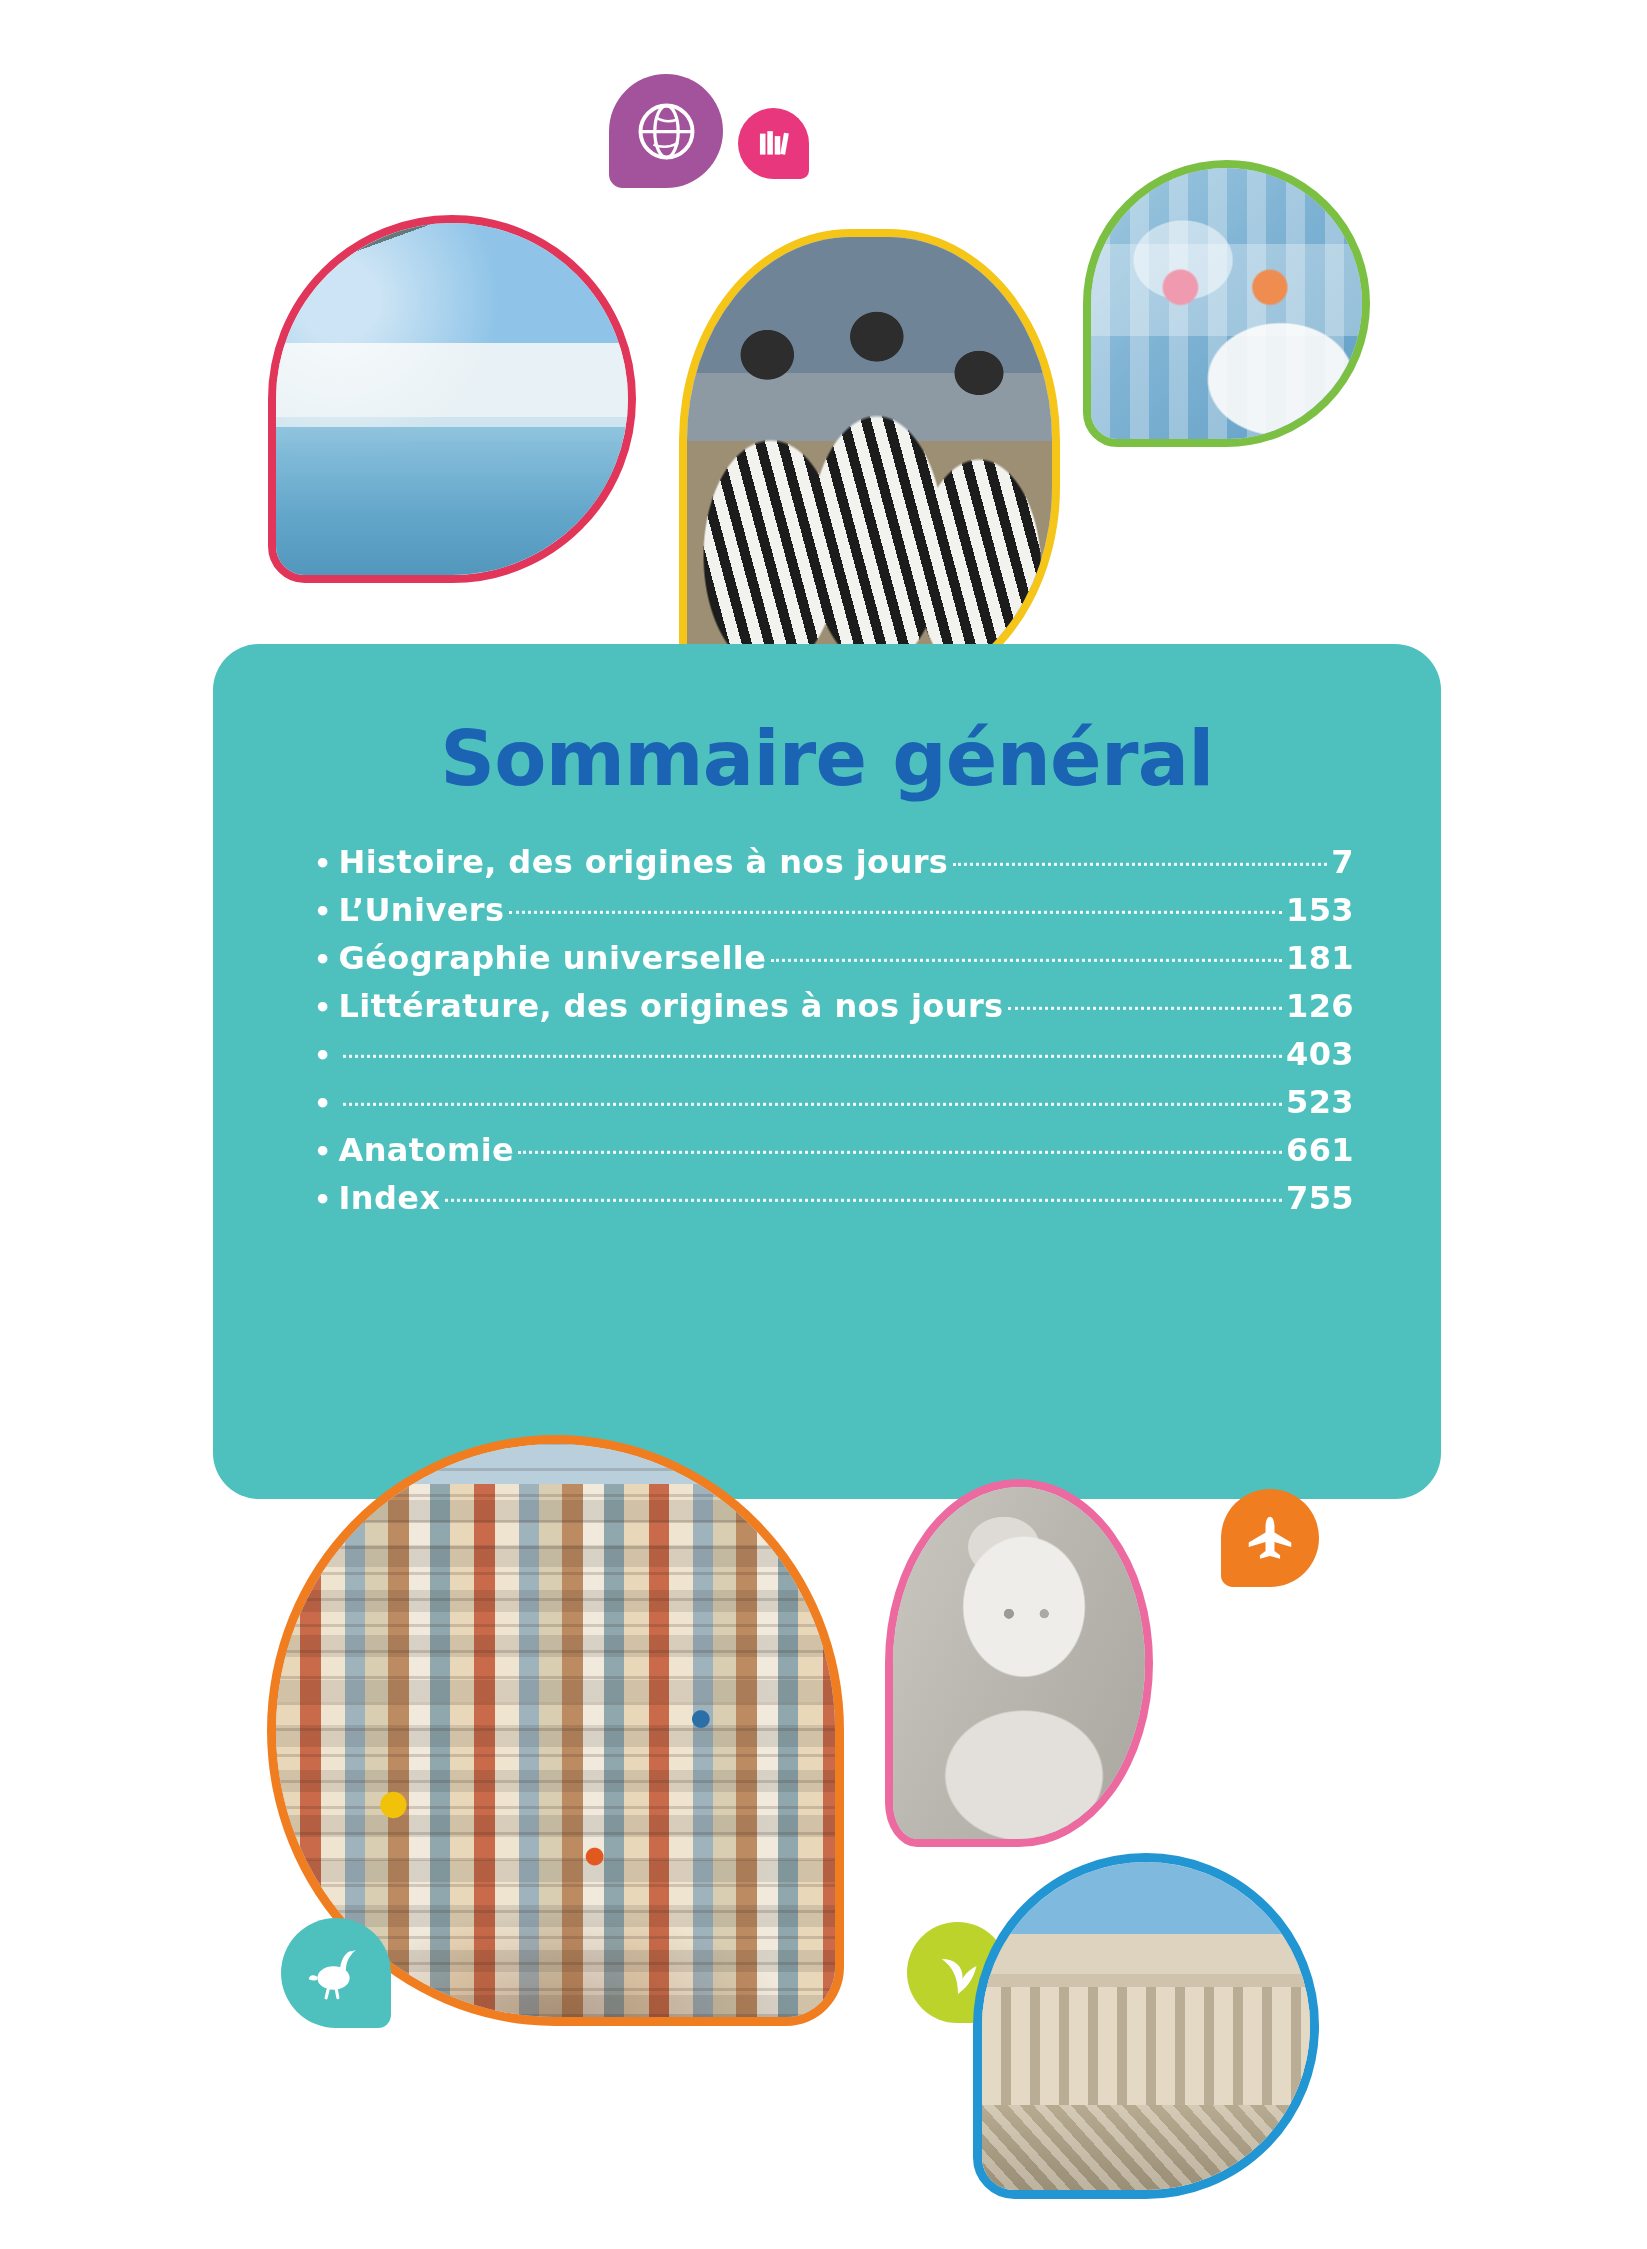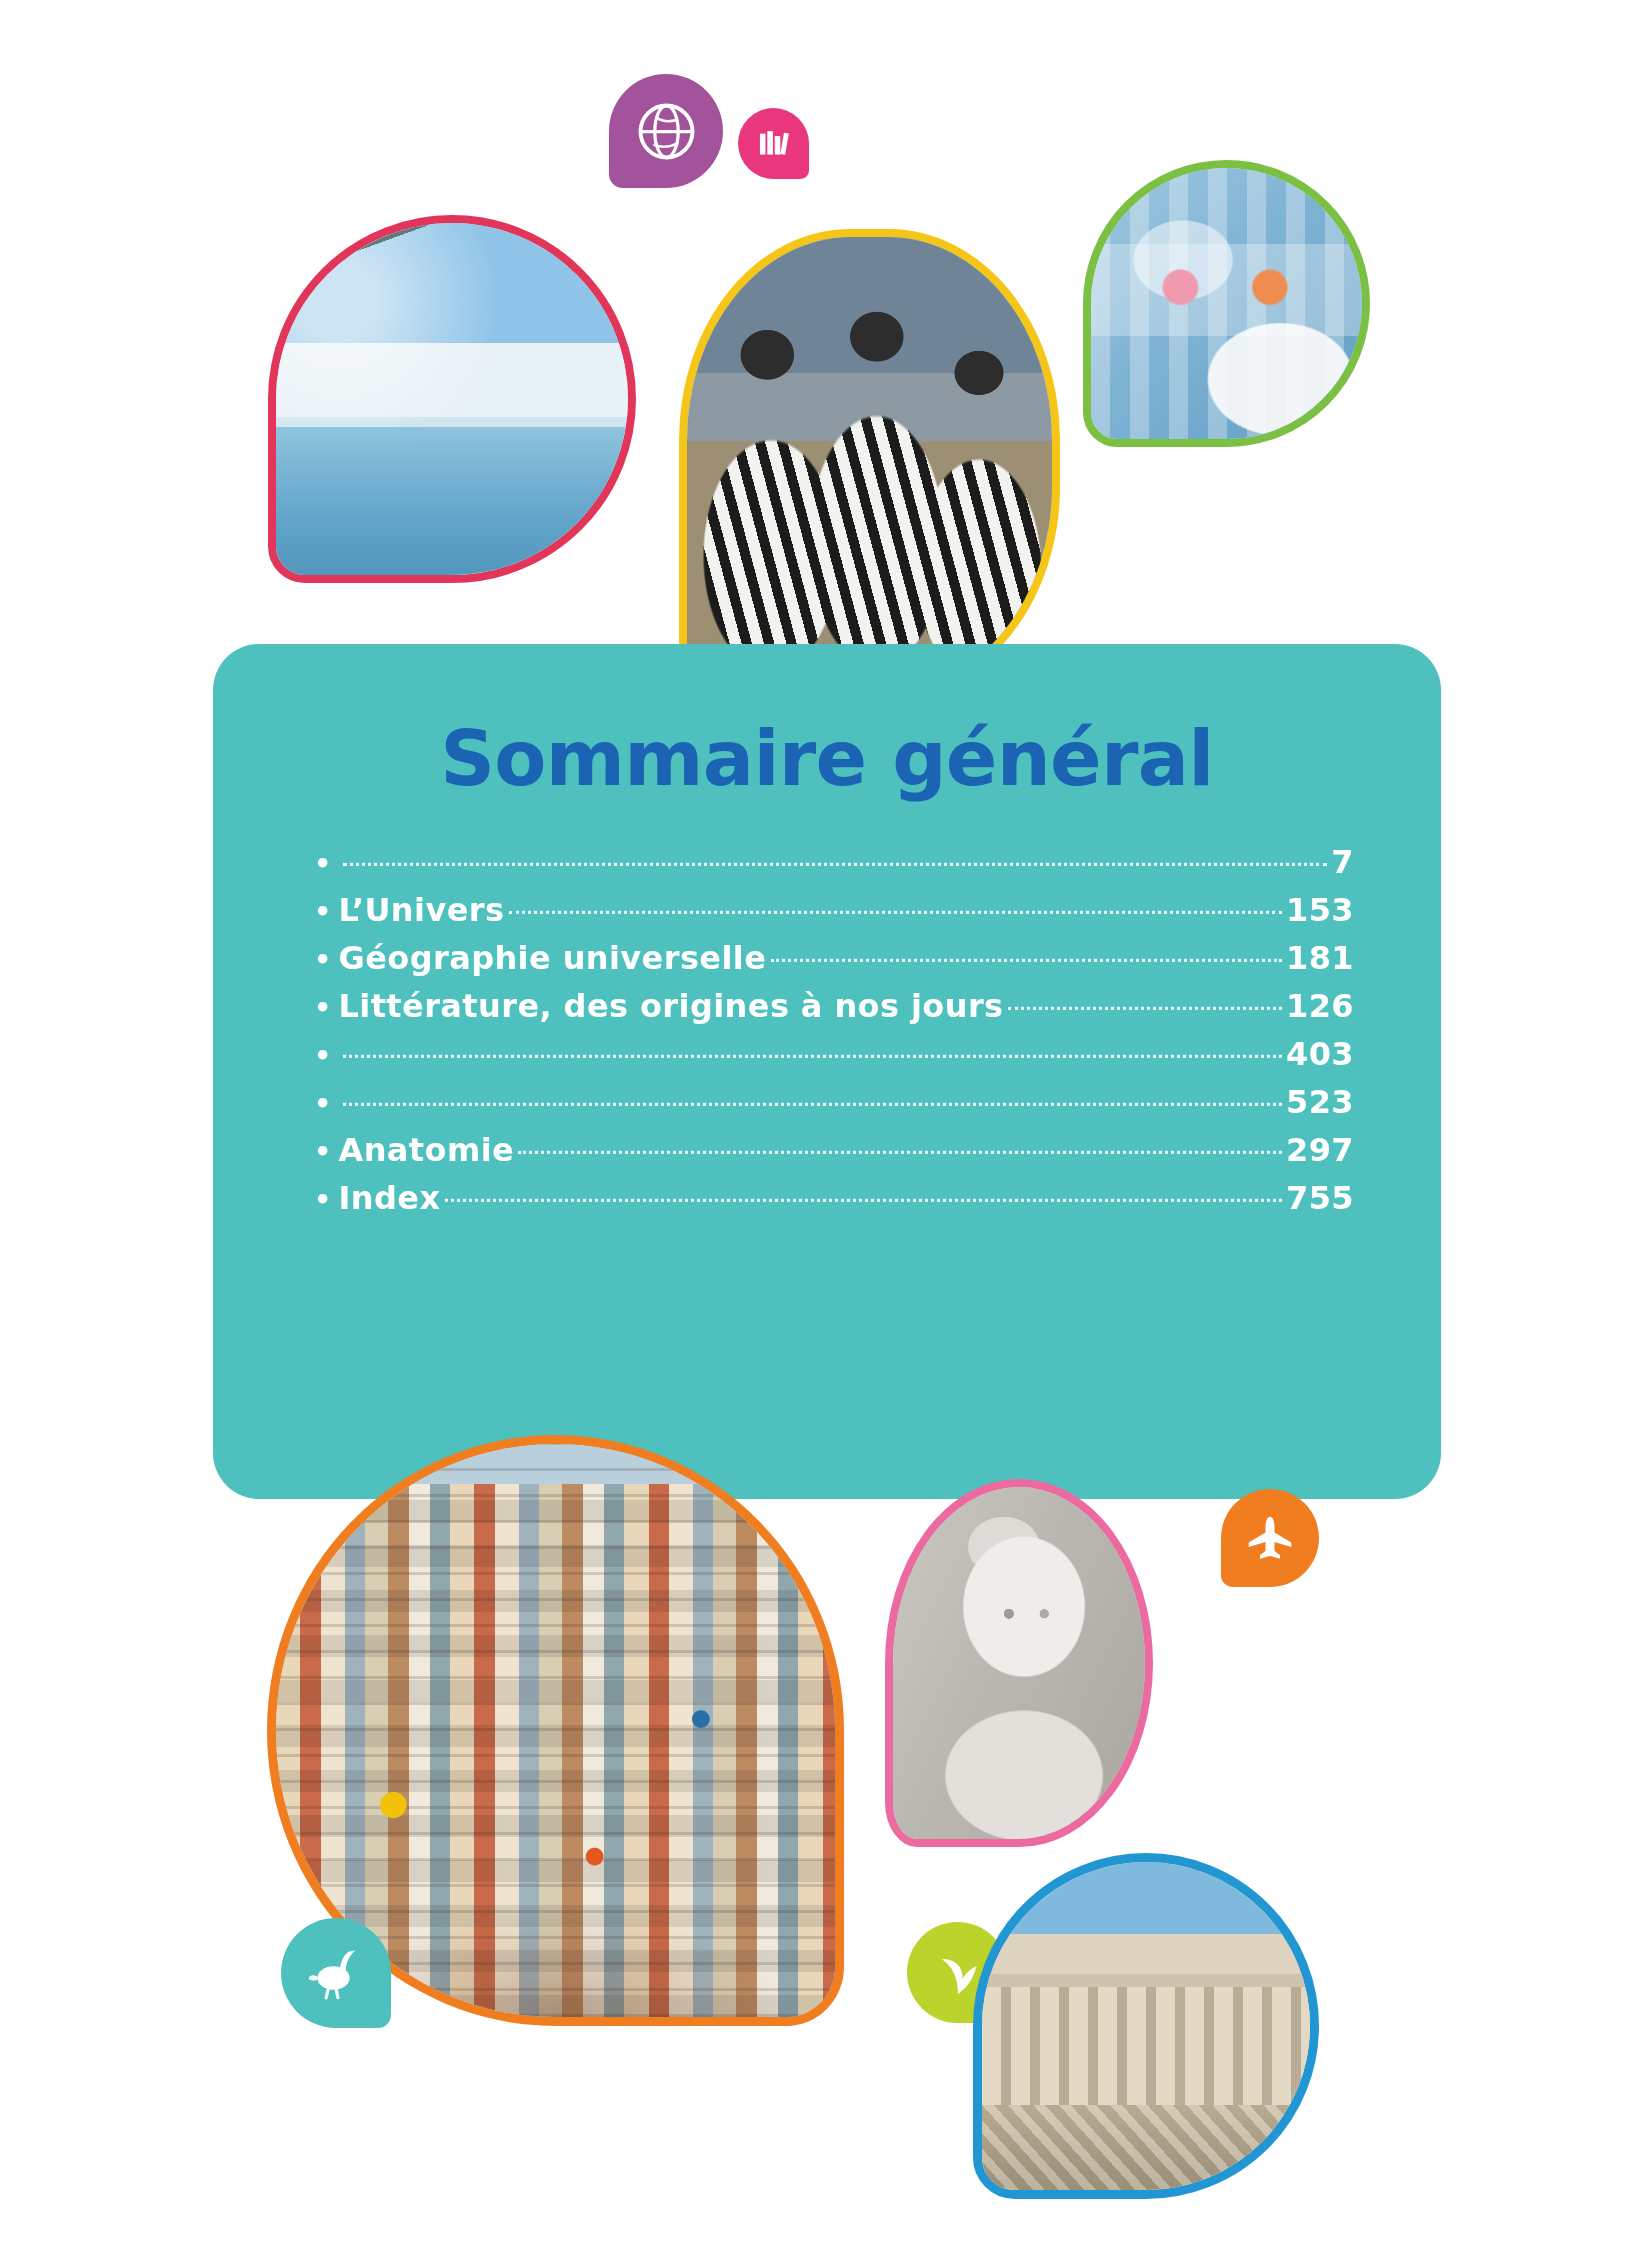--- a/index.html
+++ b/index.html
@@ -178,20 +178,21 @@
       radial-gradient(circle at 66% 44%, #ef8c50 0 7%, transparent 8%);"></div>
 </div>
 
 <section id="sommaire-card">
   <h1 id="sommaire-title">Sommaire général</h1>
 
   <ul class="toc" id="toc-list">
 
     <li class="toc-item">
       <span class="toc-bullet">•</span>
+      <span class="toc-label">Histoire, des origines à nos jours</span>
       <span class="toc-dots"></span>
       <span class="toc-page">7</span>
     </li>
 
     <li class="toc-item">
       <span class="toc-bullet">•</span>
       <span class="toc-label">L’Univers</span>
       <span class="toc-dots"></span>
       <span class="toc-page">153</span>
     </li>
@@ -219,21 +220,21 @@
     <li class="toc-item">
       <span class="toc-bullet">•</span>
       <span class="toc-dots"></span>
       <span class="toc-page">523</span>
     </li>
 
     <li class="toc-item">
       <span class="toc-bullet">•</span>
       <span class="toc-label">Anatomie</span>
       <span class="toc-dots"></span>
-      <span class="toc-page">297</span>
+      <span class="toc-page">661</span>
     </li>
 
     <li class="toc-item">
       <span class="toc-bullet">•</span>
       <span class="toc-label">Index</span>
       <span class="toc-dots"></span>
       <span class="toc-page">755</span>
     </li>
 
   </ul>

